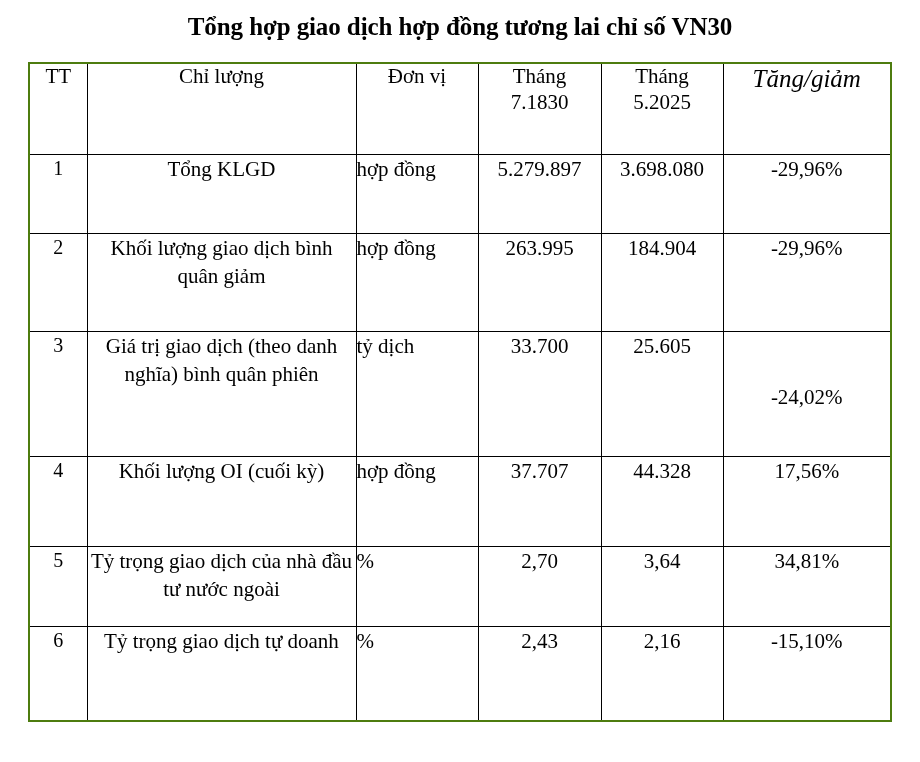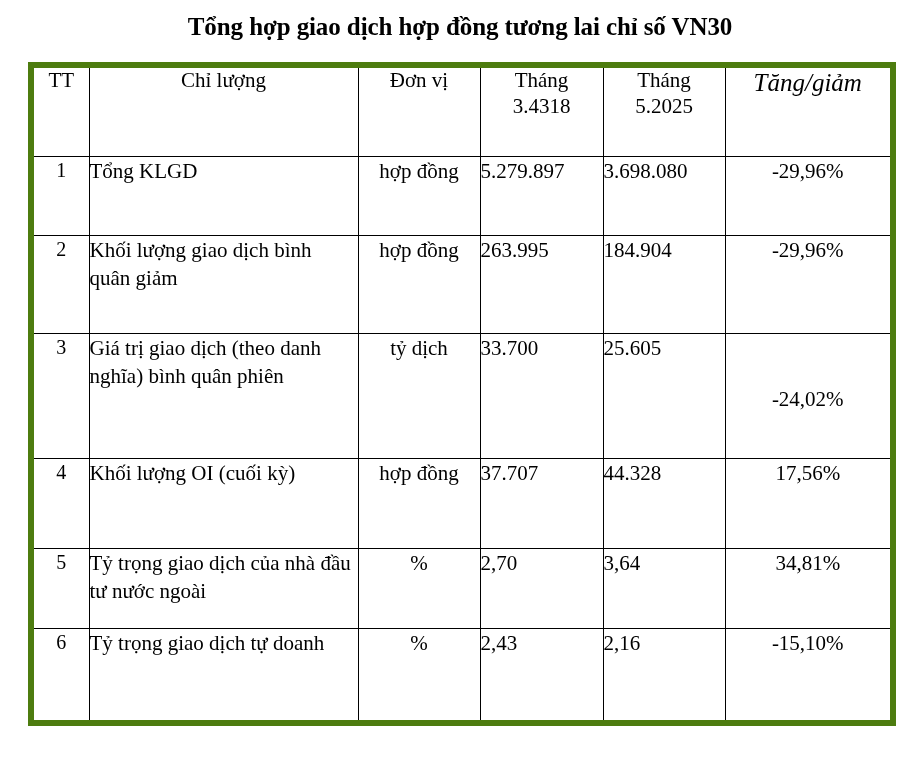--- a/index.html
+++ b/index.html
@@ -40,21 +40,21 @@
     position: absolute;
     left: 28px;
     top: 62px;
     width: 862px;
   }
 
   table.report {
     border-collapse: collapse;
     table-layout: fixed;
     width: 862px;
-    border: 6px solid #4d7c0f;
+    border: 2px solid #4d7c0f;
   }
 
   table.report td,
   table.report th {
     border: 1.5px solid #000;
     padding: 0;
     vertical-align: top;
     font-weight: normal;
   }
 
@@ -90,33 +90,33 @@
     line-height: 1.38;
   }
 
   td.tt {
     text-align: center;
     vertical-align: middle;
     font-size: 20px;
   }
 
   td.name {
+    text-align: center;
+    vertical-align: top;
+    padding: 11px 6px 0 12px;
+  }
+
+  td.unit {
     text-align: left;
     vertical-align: top;
-    padding: 11px 6px 0 12px;
-  }
-
-  td.unit {
-    text-align: center;
-    vertical-align: top;
     padding: 11px 6px 0 6px;
   }
 
   td.num {
-    text-align: left;
+    text-align: center;
     vertical-align: top;
     padding: 20px 4px 0 4px;
     white-space: nowrap;
   }
 
   td.delta {
     text-align: center;
     vertical-align: top;
     padding: 20px 4px 0 4px;
     white-space: nowrap;
@@ -152,21 +152,21 @@
         <col class="c-delta">
       </colgroup>
 
       <thead>
         <tr>
           <th>TT</th>
           <th>Chỉ lượng</th>
           <th>Đơn vị</th>
           <th>
             <span class="hline">Tháng</span>
-            <span class="hline">3.4318</span>
+            <span class="hline">7.1830</span>
           </th>
           <th>
             <span class="hline">Tháng</span>
             <span class="hline">5.2025</span>
           </th>
           <th class="delta-head">Tăng/giảm</th>
         </tr>
       </thead>
 
       <tbody>

